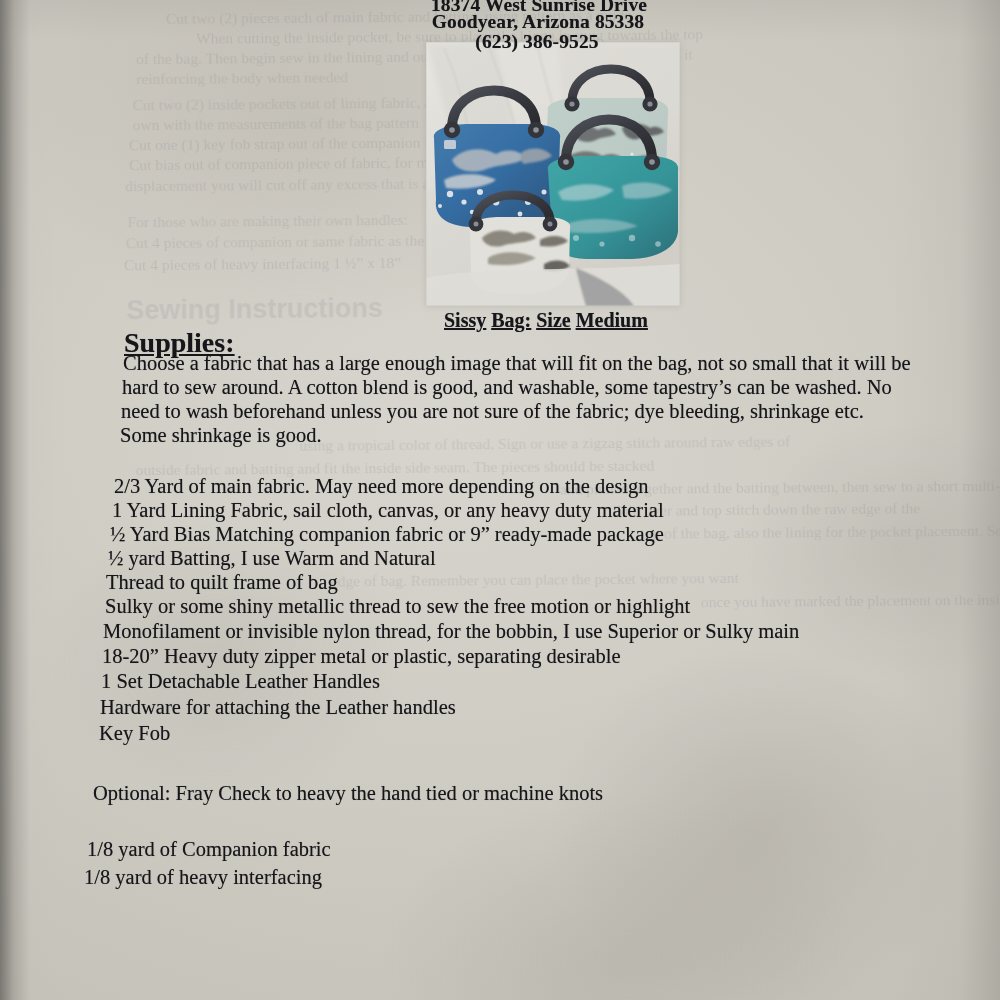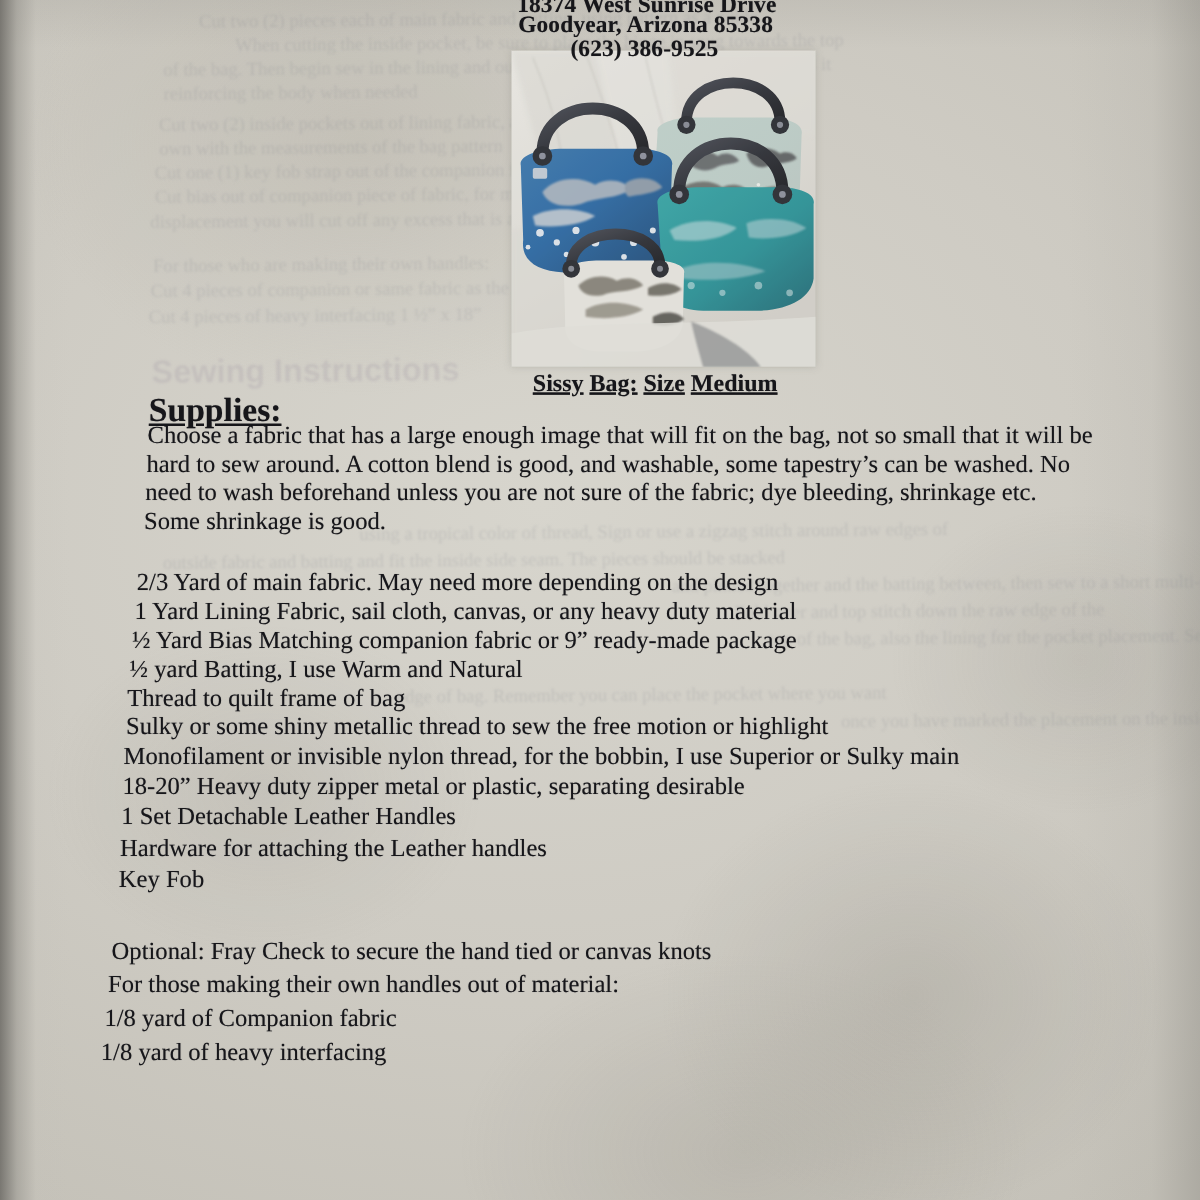--- a/index.html
+++ b/index.html
@@ -270,19 +270,18 @@
     <div class="ln item" style="left:110px;top:523px;">½  Yard Bias Matching companion fabric or 9” ready-made package</div>
     <div class="ln item" style="left:106px;top:571px;">Thread to quilt frame of bag</div>
     <div class="ln item" style="left:108px;top:547px;">½ yard Batting, I use Warm and Natural</div>
     <div class="ln item" style="left:105px;top:595px;">Sulky or some shiny metallic thread to sew the free motion or highlight</div>
     <div class="ln item" style="left:103px;top:620px;">Monofilament or invisible nylon thread, for the bobbin, I use Superior or Sulky main</div>
     <div class="ln item" style="left:102px;top:645px;">18-20” Heavy duty zipper metal or plastic, separating desirable</div>
     <div class="ln item" style="left:101px;top:670px;">1 Set Detachable Leather Handles</div>
     <div class="ln item" style="left:100px;top:696px;">Hardware for attaching the Leather handles</div>
     <div class="ln item" style="left:99px;top:722px;">Key Fob</div>
 
-    <div class="ln opt" style="left:93px;top:782px;">Optional:  Fray Check to secure the hand tied or canvas knots</div>
-    <div class="ln opt" style="left:90px;top:810px;">For those making their own handles out of material:</div>
+    <div class="ln opt" style="left:93px;top:782px;">Optional:  Fray Check to heavy the hand tied or machine knots</div>
     <div class="ln opt" style="left:87px;top:838px;">1/8 yard of Companion fabric</div>
     <div class="ln opt" style="left:84px;top:866px;">1/8 yard of heavy interfacing</div>
 
   </div>
 </div>
 
 </body></html>

